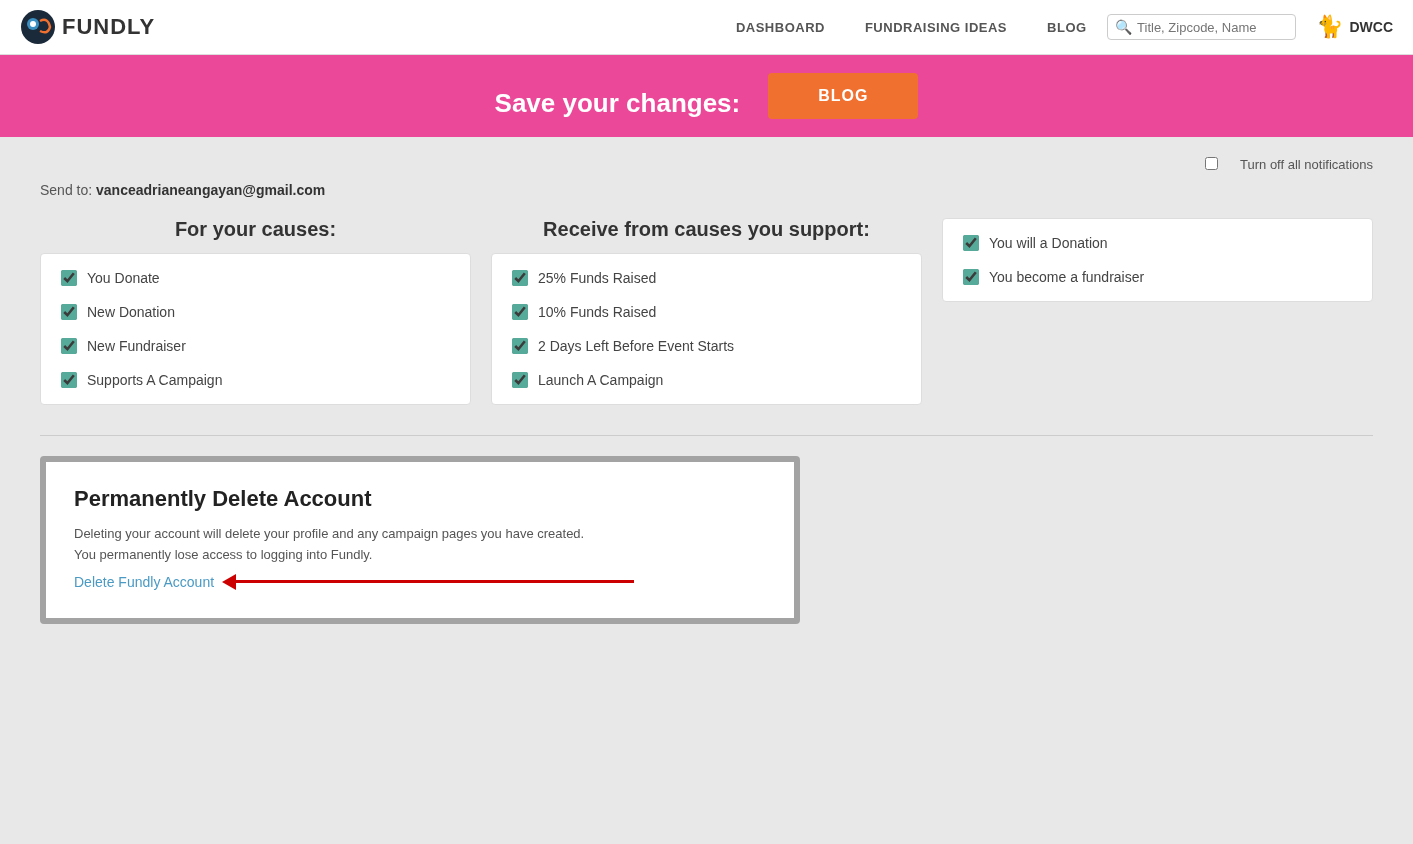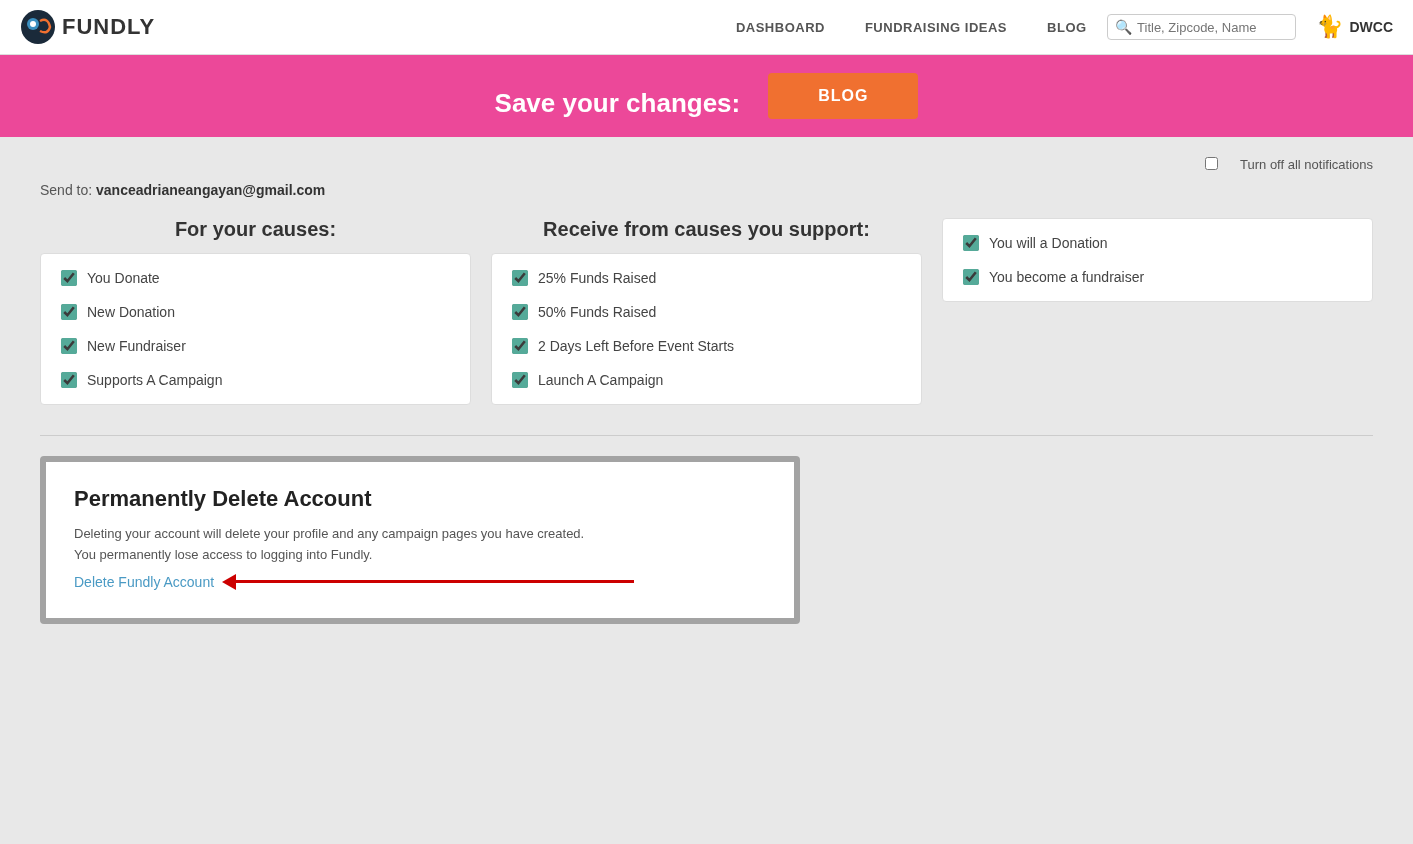--- a/index.html
+++ b/index.html
@@ -302,21 +302,21 @@
 
     <div class="section">
       <div class="section-title">Receive from causes you support:</div>
       <div class="checkbox-box">
         <label class="checkbox-item">
           <input type="checkbox" checked="" style="">
           <span>25% Funds Raised</span>
         </label>
         <label class="checkbox-item">
           <input type="checkbox" checked="" style="">
-          <span>50% Funds Raised</span>
+          <span>10% Funds Raised</span>
         </label>
         <label class="checkbox-item">
           <input type="checkbox" checked="" style="">
           <span>2 Days Left Before Event Starts</span>
         </label>
         <label class="checkbox-item">
           <input type="checkbox" checked="" style="">
           <span>Launch A Campaign</span>
         </label>
       </div>

